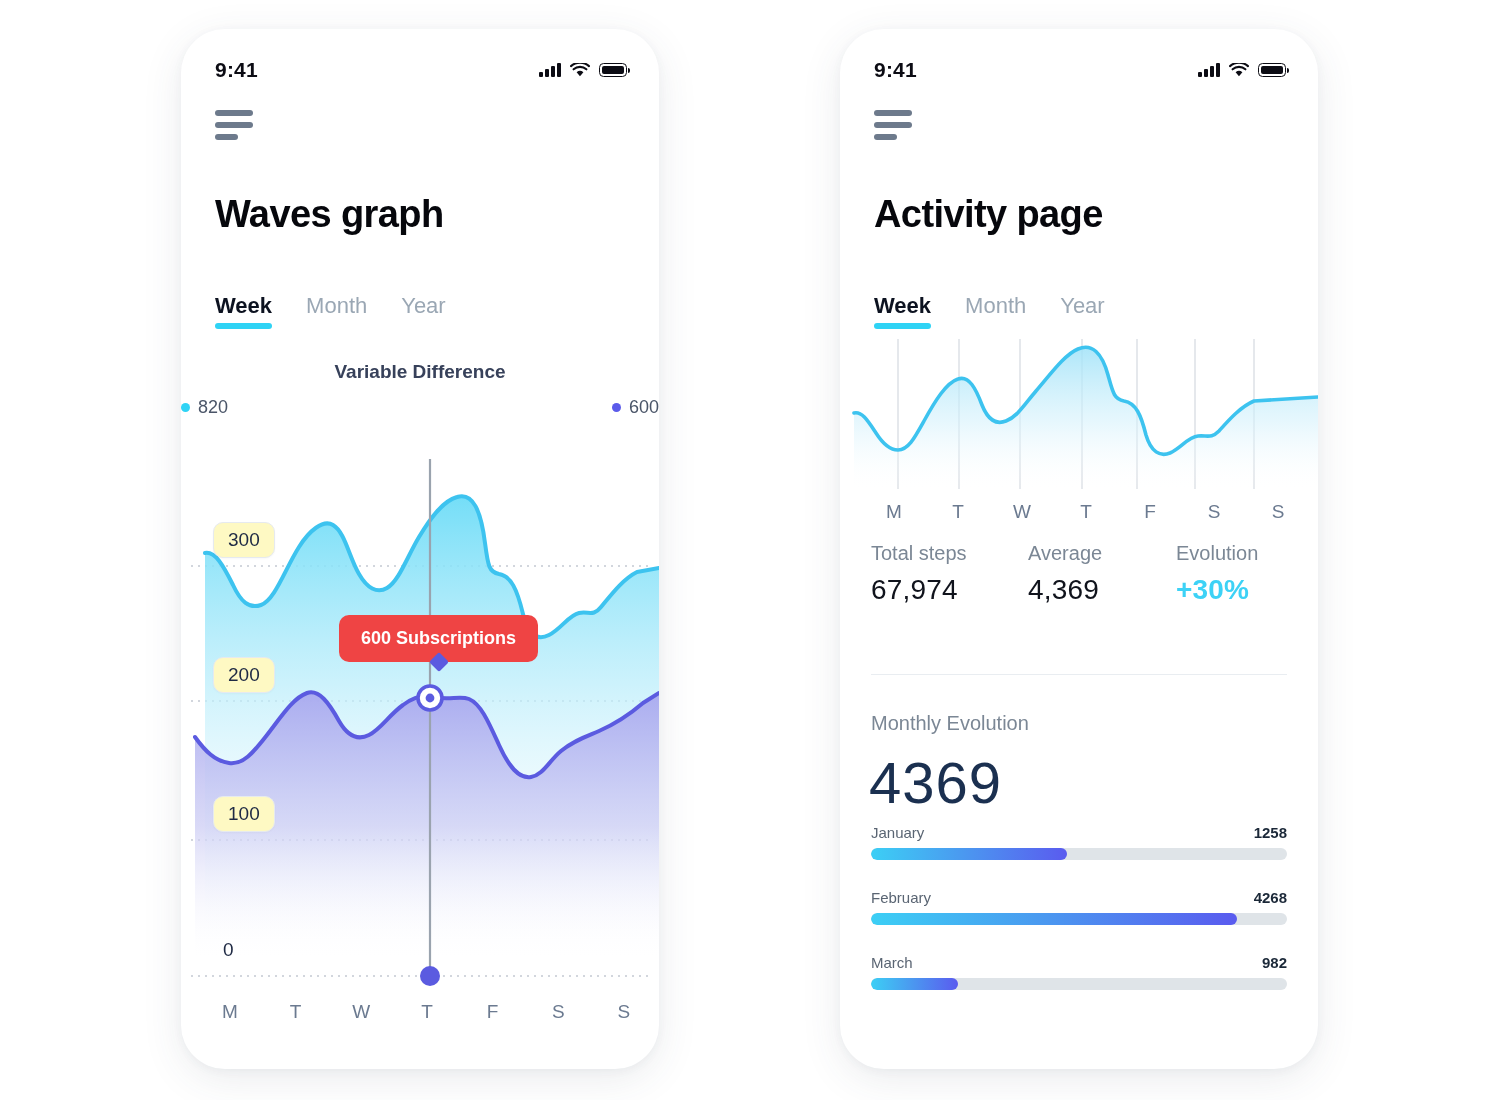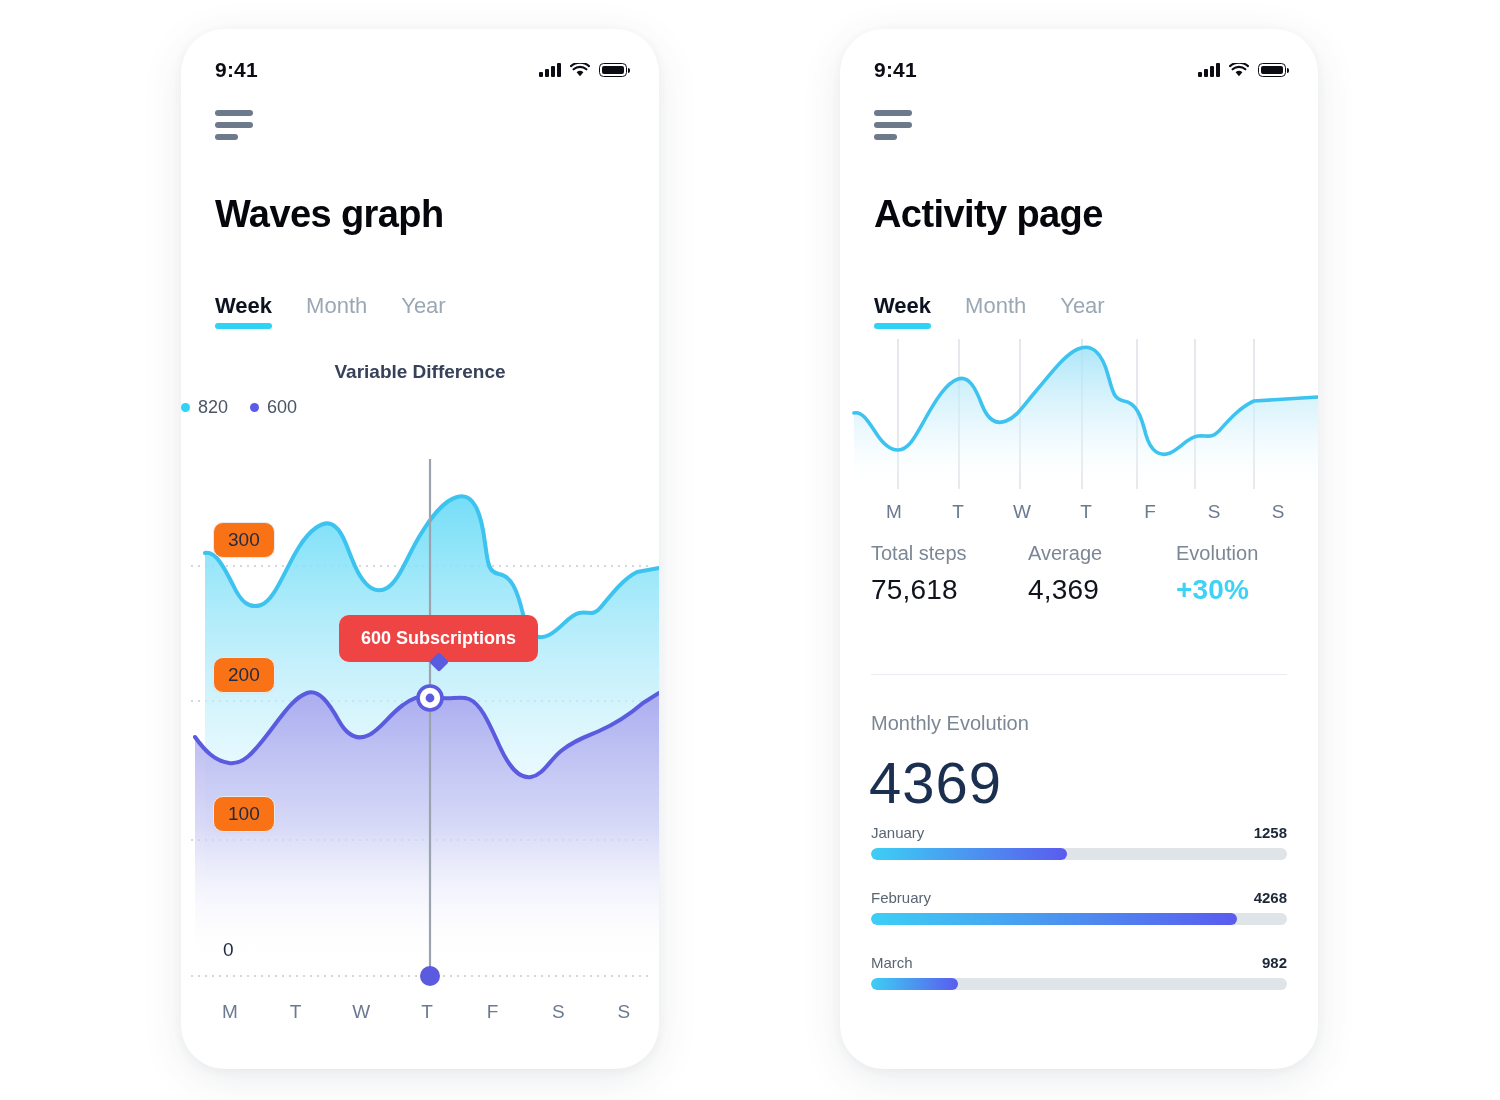--- a/index.html
+++ b/index.html
@@ -89,38 +89,38 @@
     content: ""; position: absolute; left: 0; bottom: 0;
     width: 100%; height: 6px; border-radius: 3px; background: #2fd3f5;
   }
 
   
   .wave-head {
     position: absolute; top: 332px; left: 0; right: 0; text-align: center;
   }
   .wave-title { font-size: 19px; color: #37415a; font-weight: 700; }
   .wave-legend {
-    margin-top: 14px; display: flex; justify-content: flex-start;
+    margin-top: 14px; display: flex; justify-content: space-between;
     align-items: center; gap: 22px;
   }
   .lg { display: flex; align-items: center; gap: 8px; font-size: 18px; color: #4a5568; }
   .lg .dot { width: 9px; height: 9px; border-radius: 50%; display: inline-block; }
   .lg.a .dot { background: #2fd3f5; }
   .lg.b .dot { background: #5b5bea; }
 
   .wave-chart {
     position: absolute; left: 0; top: 410px;
     width: 478px; height: 560px;
     overflow: hidden;
   }
   .wave-chart svg { display: block; }
 
   .ylabel {
     position: absolute; font-size: 19px; color: #1f2a44;
-    background: #f97316; border: 1px solid #e6eaef;
+    background: #fef9c3; border: 1px solid #e6eaef;
     border-radius: 10px; padding: 6px 14px;
     box-shadow: 0 1px 2px rgba(0,0,0,0.03);
   }
   .ylabel.plain { border: none; background: transparent; box-shadow: none; padding: 6px 10px; }
   #yl-300 { left: 32px; top: 493px; }
   #yl-200 { left: 32px; top: 628px; }
   #yl-100 { left: 32px; top: 767px; }
   #yl-0   { left: 32px; top: 904px; }
 
   .tooltip {
@@ -468,21 +468,21 @@
       <span>W</span>
       <span>T</span>
       <span>F</span>
       <span>S</span>
       <span>S</span>
     </div>
 
     <div class="stats">
       <div class="stat">
         <div class="stat-label">Total steps</div>
-        <div class="stat-value">75,618</div>
+        <div class="stat-value">67,974</div>
       </div>
       <div class="stat">
         <div class="stat-label">Average</div>
         <div class="stat-value">4,369</div>
       </div>
       <div class="stat">
         <div class="stat-label">Evolution</div>
         <div class="stat-value accent">+30%</div>
       </div>
     </div>

